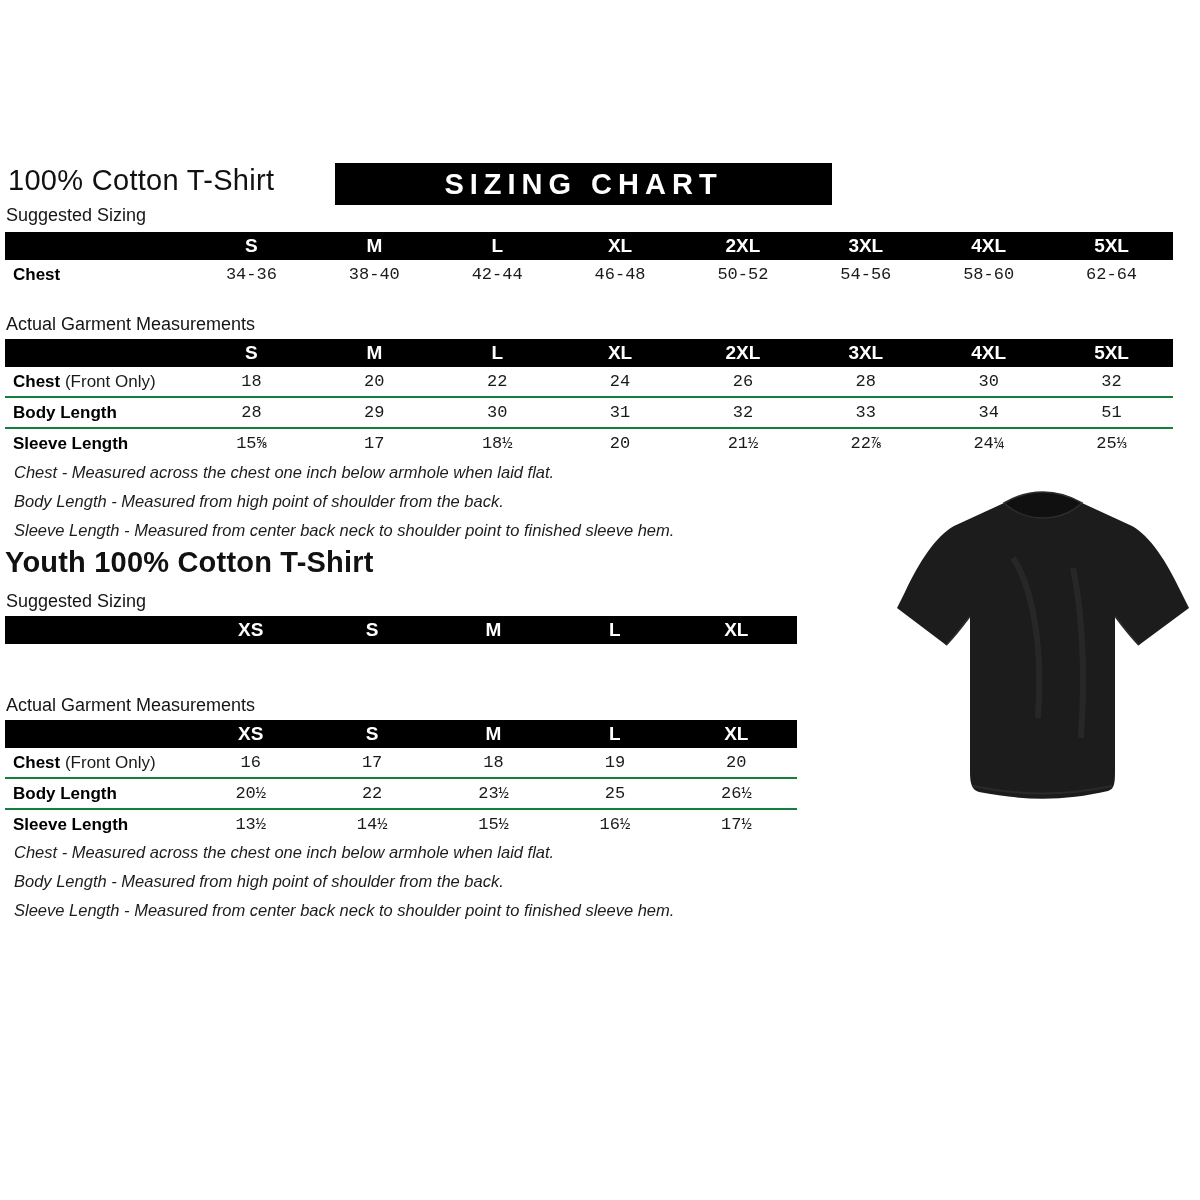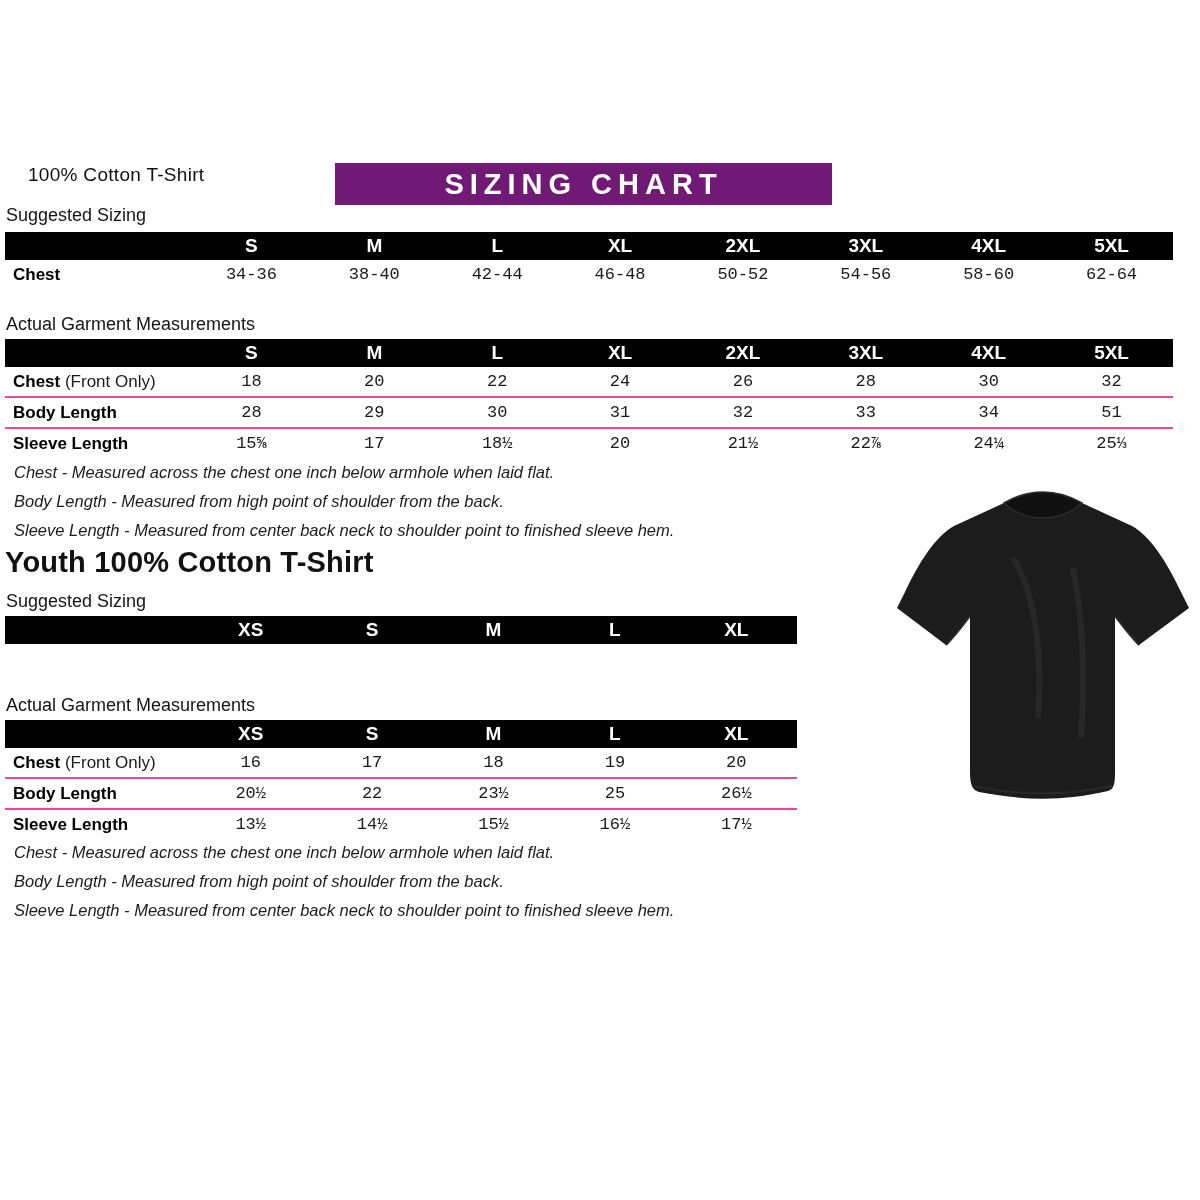--- a/index.html
+++ b/index.html
@@ -4,39 +4,39 @@
 <style>
   html,body{margin:0;padding:0;}
   body{
     width:1200px;height:1200px;position:relative;background:#ffffff;
     font-family:"Liberation Sans", sans-serif;color:#111;
     -webkit-font-smoothing:antialiased;
   }
   .abs{position:absolute;}
 
   
-  #main-title{left:28px;top:164px;font-size:19px;font-weight:400;letter-spacing:.3px;}
+  #main-title{left:8px;top:164px;font-size:29px;font-weight:400;letter-spacing:.3px;}
   #sizing-banner{
-    left:335px;top:163px;width:497px;height:42px;background:#701a75;color:#fff;
+    left:335px;top:163px;width:497px;height:42px;background:#000000;color:#fff;
     font-weight:bold;font-size:29px;letter-spacing:6px;text-align:center;line-height:43px;
   }
   .sublabel{font-size:18px;color:#151515;}
   #adult-suggested-label{left:6px;top:205px;}
   #adult-actual-label{left:6px;top:314px;}
   #youth-title{left:5px;top:546px;font-size:29px;font-weight:bold;letter-spacing:.2px;}
   #youth-suggested-label{left:6px;top:591px;}
   #youth-actual-label{left:6px;top:695px;}
 
   
   .table{position:absolute;}
   .thead,.trow{display:grid;grid-template-columns:185px repeat(var(--cols),1fr);align-items:center;}
   .thead{background:#000;height:28px;}
   .th{color:#fff;font-weight:bold;font-size:19px;text-align:center;line-height:28px;}
   .trow{height:29px;}
-  .trow.sep{border-top:2px solid #ec4899;}
+  .trow.sep{border-top:2px solid #15803d;}
   .tl{font-size:17px;padding-left:8px;white-space:nowrap;}
   .tl b{font-weight:bold;color:#000;}
   .tl span{font-weight:400;color:#1a1a1a;}
   .td{font-size:17px;text-align:center;color:#1a1a1a;font-family:Liberation Mono, monospace;}
   #adult-suggested-table{left:5px;top:232px;width:1168px;}
   #adult-actual-table{left:5px;top:339px;width:1168px;}
   #youth-suggested-table{left:5px;top:616px;width:792px;}
   #youth-actual-table{left:5px;top:720px;width:792px;}
 
   

